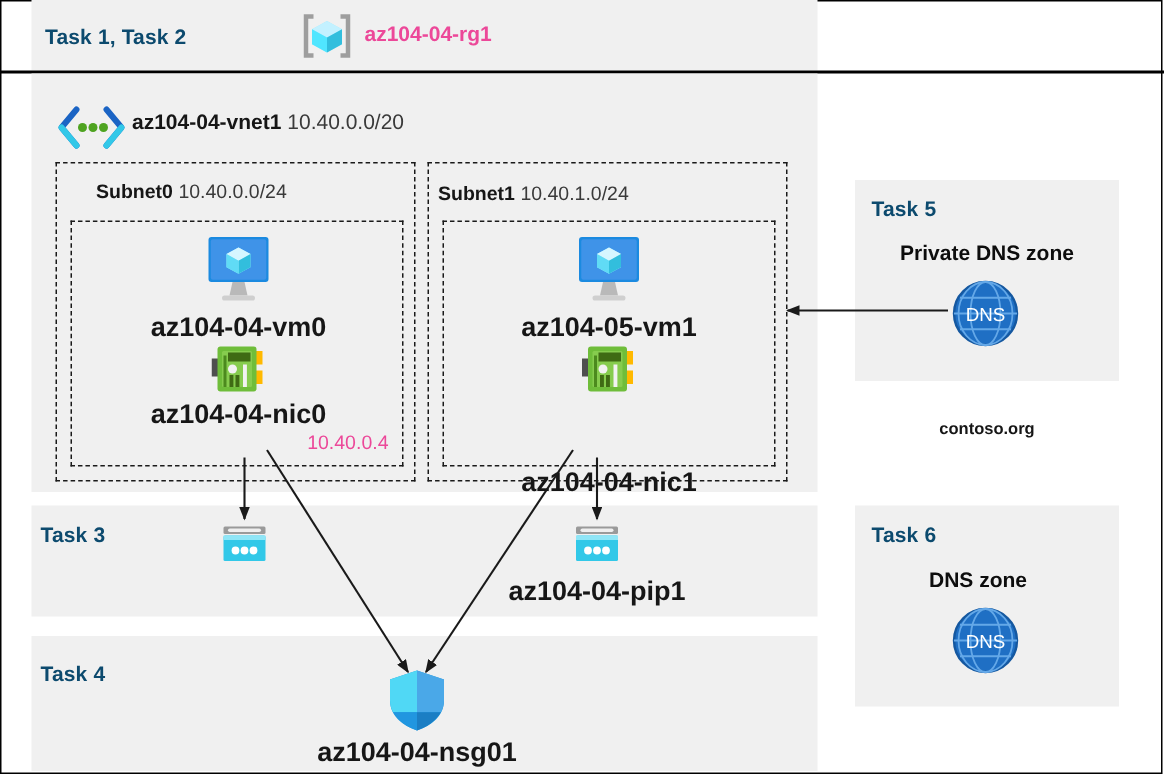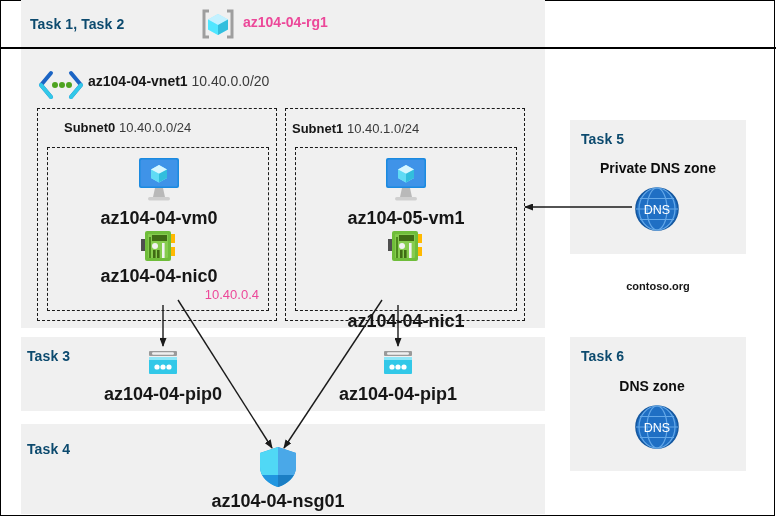--- a/index.html
+++ b/index.html
@@ -212,21 +212,20 @@
     <svg width="34" height="28" viewBox="0 0 34 28">
       <rect x="3" y="1" width="28" height="5" rx="1" fill="#9a9a9a"></rect>
       <rect x="6" y="2.3" width="22" height="2.4" rx="1.2" fill="#efefef"></rect>
       <rect x="3" y="7" width="28" height="17" rx="1" fill="#32c8e8"></rect>
       <rect x="3" y="7" width="28" height="3" fill="#8fe6f7"></rect>
       <circle cx="11" cy="17" r="2.6" fill="#ffffff"></circle>
       <circle cx="17" cy="17" r="2.6" fill="#ffffff"></circle>
       <circle cx="23" cy="17" r="2.6" fill="#ffffff"></circle>
     </svg>
   </div>
-  <div class="node-label" style="left:63px;top:384px;width:200px;">az104-04-pip0</div>
 
   <div class="icon" style="left:381px;top:350px;width:34px;height:28px;">
     <svg width="34" height="28" viewBox="0 0 34 28">
       <rect x="3" y="1" width="28" height="5" rx="1" fill="#9a9a9a"></rect>
       <rect x="6" y="2.3" width="22" height="2.4" rx="1.2" fill="#efefef"></rect>
       <rect x="3" y="7" width="28" height="17" rx="1" fill="#32c8e8"></rect>
       <rect x="3" y="7" width="28" height="3" fill="#8fe6f7"></rect>
       <circle cx="11" cy="17" r="2.6" fill="#ffffff"></circle>
       <circle cx="17" cy="17" r="2.6" fill="#ffffff"></circle>
       <circle cx="23" cy="17" r="2.6" fill="#ffffff"></circle>

